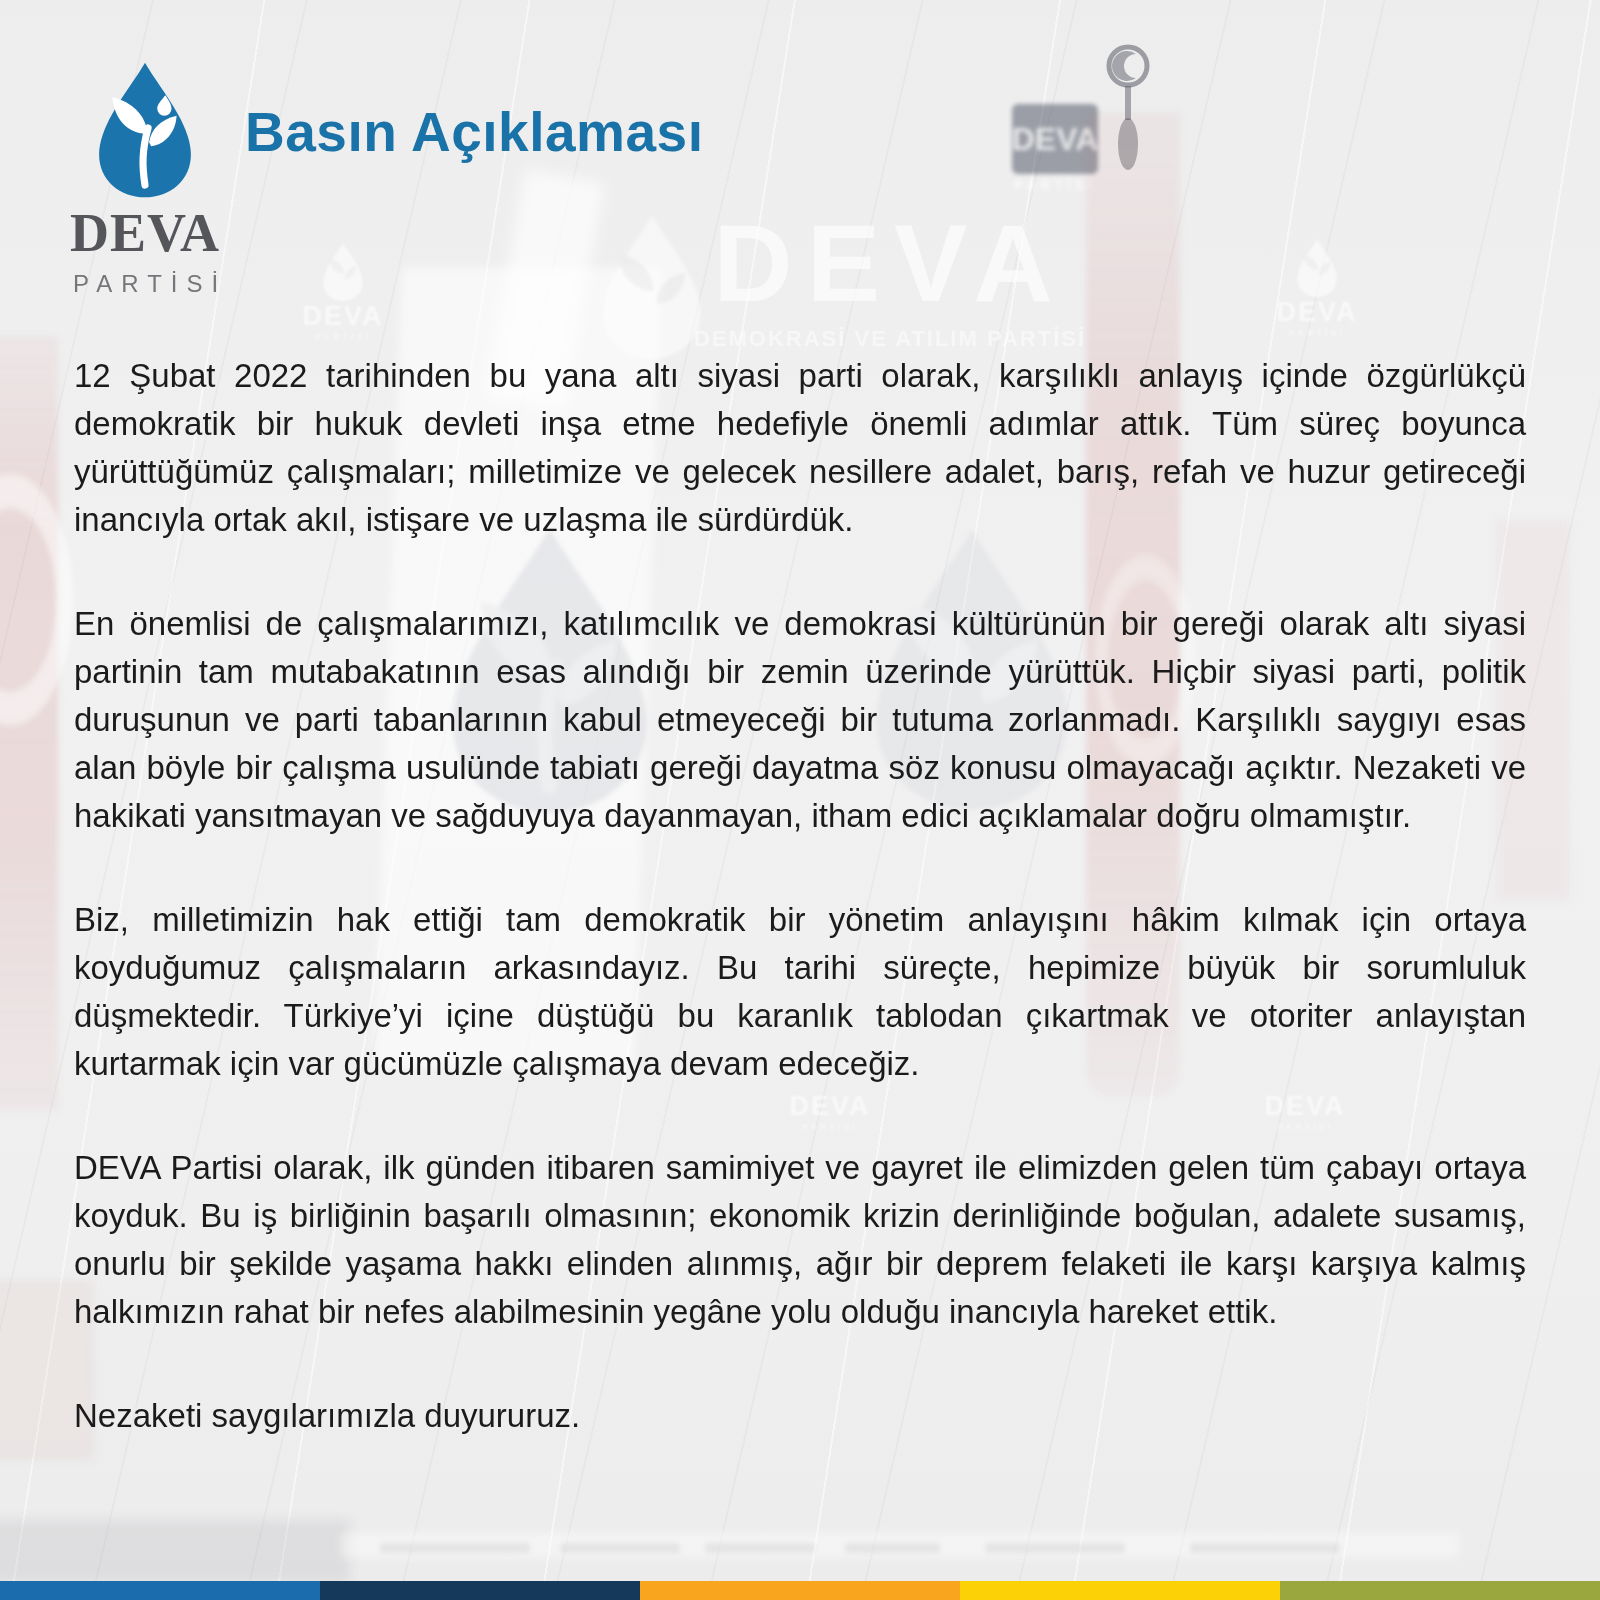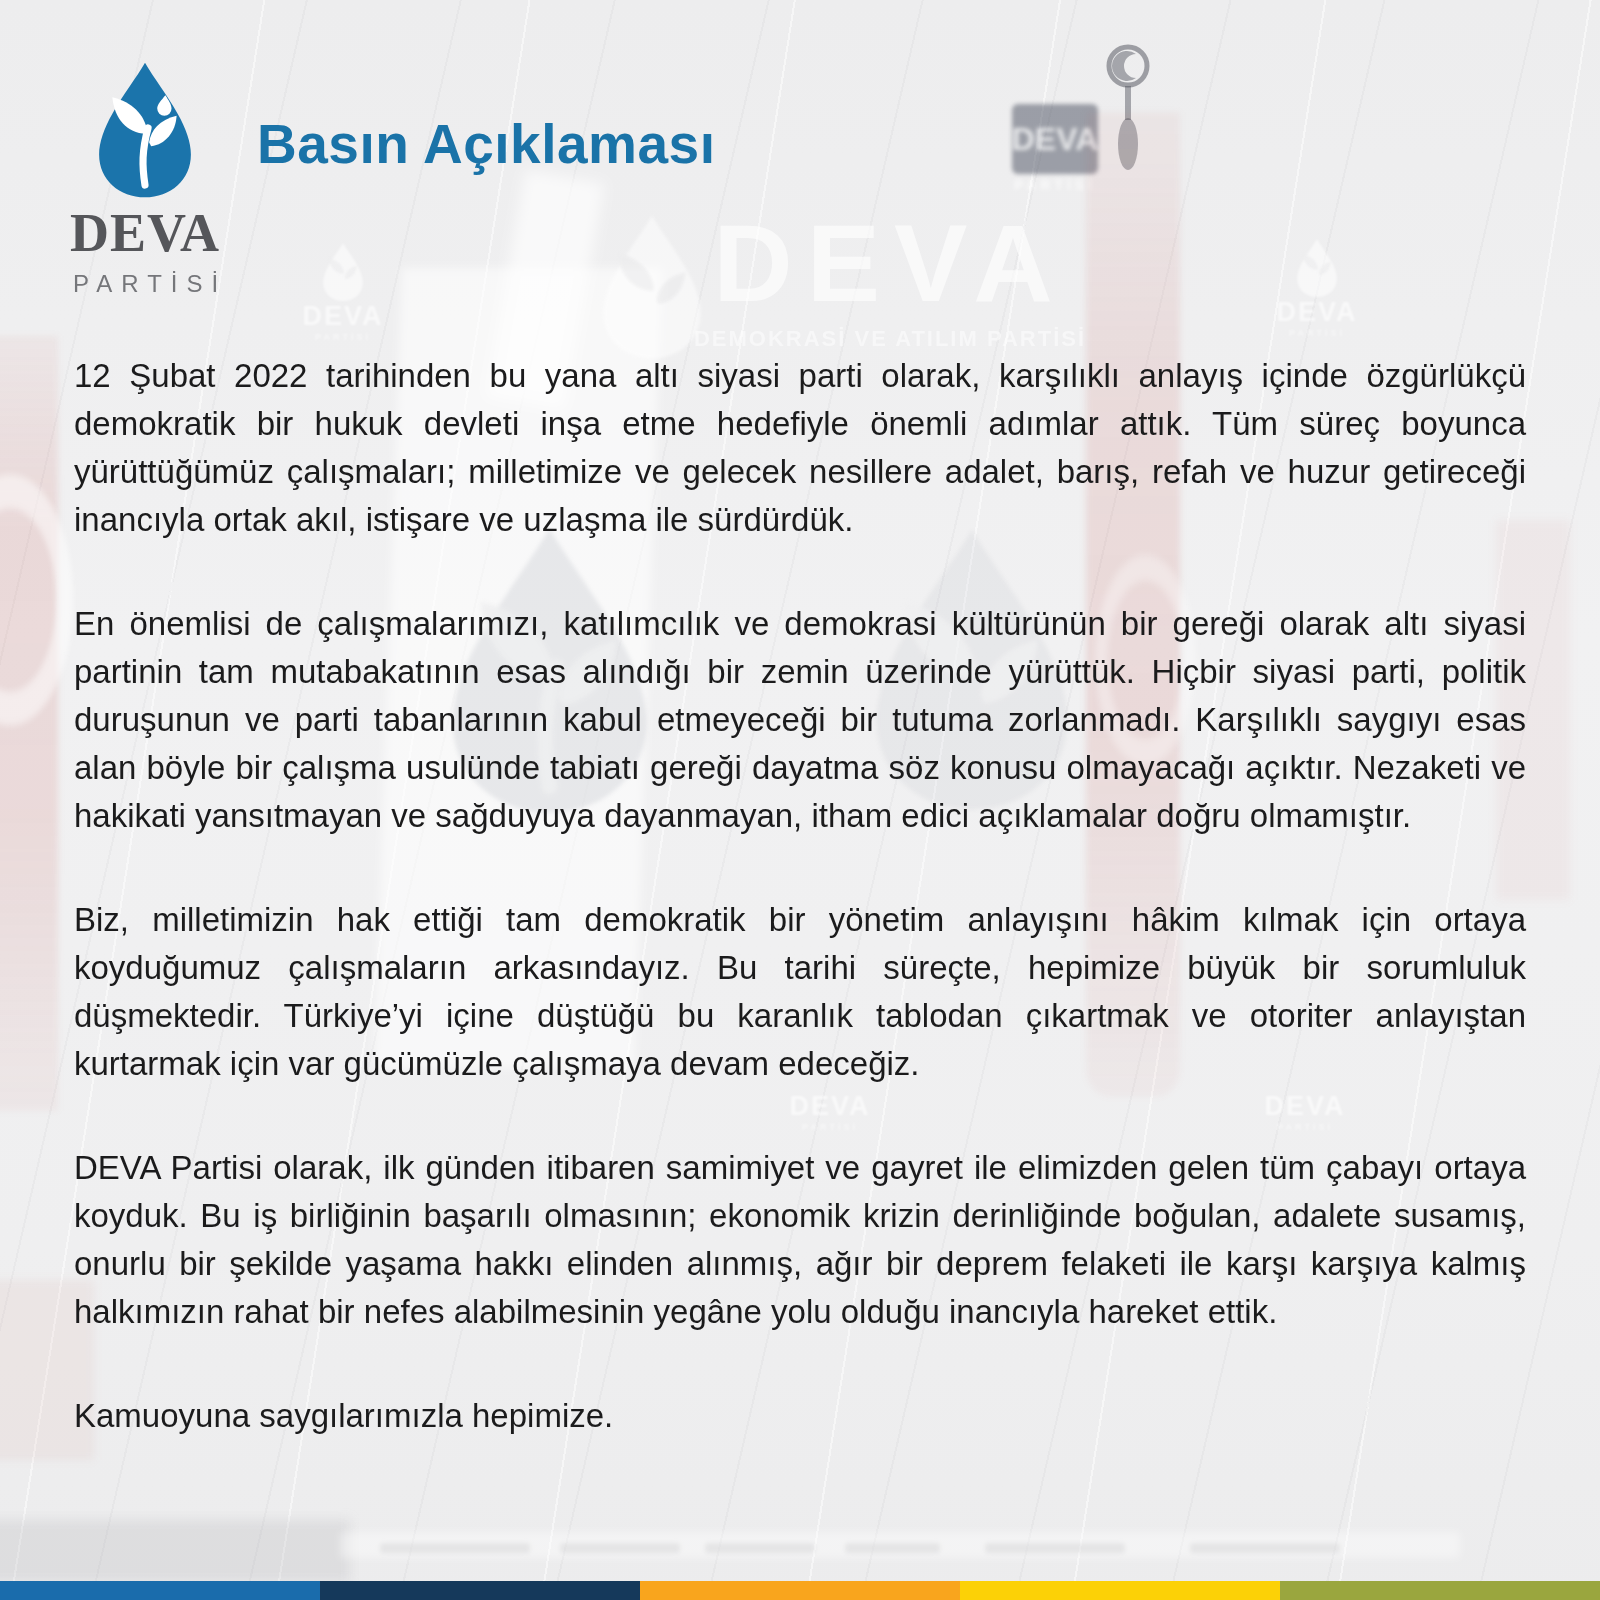--- a/index.html
+++ b/index.html
@@ -58,21 +58,21 @@
   .dash{position:absolute;top:1543px;height:10px;background:rgba(150,150,156,0.28);filter:blur(2px);border-radius:4px;}
   .d1{left:380px;width:150px;} .d2{left:560px;width:120px;} .d3{left:705px;width:110px;}
   .d4{left:845px;width:95px;} .d5{left:985px;width:140px;} .d6{left:1190px;width:150px;}
   
   .logo-block{position:absolute;left:64px;top:60px;width:162px;text-align:center;}
   .logo-drop{display:block;margin:0 auto;}
   .logo-wordmark{margin-top:6px;font-family:"Liberation Serif", serif;font-weight:700;
     font-size:54px;line-height:1;color:#55565a;letter-spacing:1px;}
   .logo-subtext{margin-top:10px;font-size:24px;font-weight:400;color:#75767a;letter-spacing:9px;padding-left:9px;}
   .title-block{position:absolute;left:241px;top:98px;}
-  .page-title{margin:16px;font-size:55px;line-height:1.1;font-weight:700;color:#1a73a8;letter-spacing:0.5px;}
+  .page-title{margin:4px;font-size:55px;line-height:1.1;font-weight:700;color:#1a73a8;letter-spacing:0.5px;}
   .page-date{margin-top:8px;font-size:53px;line-height:1.1;font-weight:400;color:#1a73a8;}
   
   .content{position:absolute;left:74px;right:74px;top:352px;z-index:2;}
   .content p{
     margin:0 0 56px 0;
     font-size:33px;line-height:48px;color:#1b1b1c;
     text-align:justify;
   }
   .content p:last-child{text-align:left;}
   
@@ -178,21 +178,21 @@
 
   <div class="title-block z2">
     <h1 class="page-title">Basın Açıklaması</h1>
   </div>
 
   <div class="content">
     <p>12 Şubat 2022 tarihinden bu yana altı siyasi parti olarak, karşılıklı anlayış içinde özgürlükçü demokratik bir hukuk devleti inşa etme hedefiyle önemli adımlar attık. Tüm süreç boyunca yürüttüğümüz çalışmaları; milletimize ve gelecek nesillere adalet, barış, refah ve huzur getireceği inancıyla ortak akıl, istişare ve uzlaşma ile sürdürdük.</p>
     <p>En önemlisi de çalışmalarımızı, katılımcılık ve demokrasi kültürünün bir gereği olarak altı siyasi partinin tam mutabakatının esas alındığı bir zemin üzerinde yürüttük. Hiçbir siyasi parti, politik duruşunun ve parti tabanlarının kabul etmeyeceği bir tutuma zorlanmadı. Karşılıklı saygıyı esas alan böyle bir çalışma usulünde tabiatı gereği dayatma söz konusu olmayacağı açıktır. Nezaketi ve hakikati yansıtmayan ve sağduyuya dayanmayan, itham edici açıklamalar doğru olmamıştır.</p>
     <p>Biz, milletimizin hak ettiği tam demokratik bir yönetim anlayışını hâkim kılmak için ortaya koyduğumuz çalışmaların arkasındayız. Bu tarihi süreçte, hepimize büyük bir sorumluluk düşmektedir. Türkiye’yi içine düştüğü bu karanlık tablodan çıkartmak ve otoriter anlayıştan kurtarmak için var gücümüzle çalışmaya devam edeceğiz.</p>
     <p>DEVA Partisi olarak, ilk günden itibaren samimiyet ve gayret ile elimizden gelen tüm çabayı ortaya koyduk. Bu iş birliğinin başarılı olmasının; ekonomik krizin derinliğinde boğulan, adalete susamış, onurlu bir şekilde yaşama hakkı elinden alınmış, ağır bir deprem felaketi ile karşı karşıya kalmış halkımızın rahat bir nefes alabilmesinin yegâne yolu olduğu inancıyla hareket ettik.</p>
-    <p>Kamuoyuna saygılarımızla hepimize.</p>
+    <p>Nezaketi saygılarımızla duyururuz.</p>
   </div>
 
   <div class="footer-stripe">
     <div style="background: rgb(26, 108, 172);"></div>
     <div style="background: rgb(21, 57, 91);"></div>
     <div style="background: rgb(249, 165, 29);"></div>
     <div style="background: rgb(252, 209, 6);"></div>
     <div style="background: rgb(154, 166, 62);"></div>
   </div>
 

